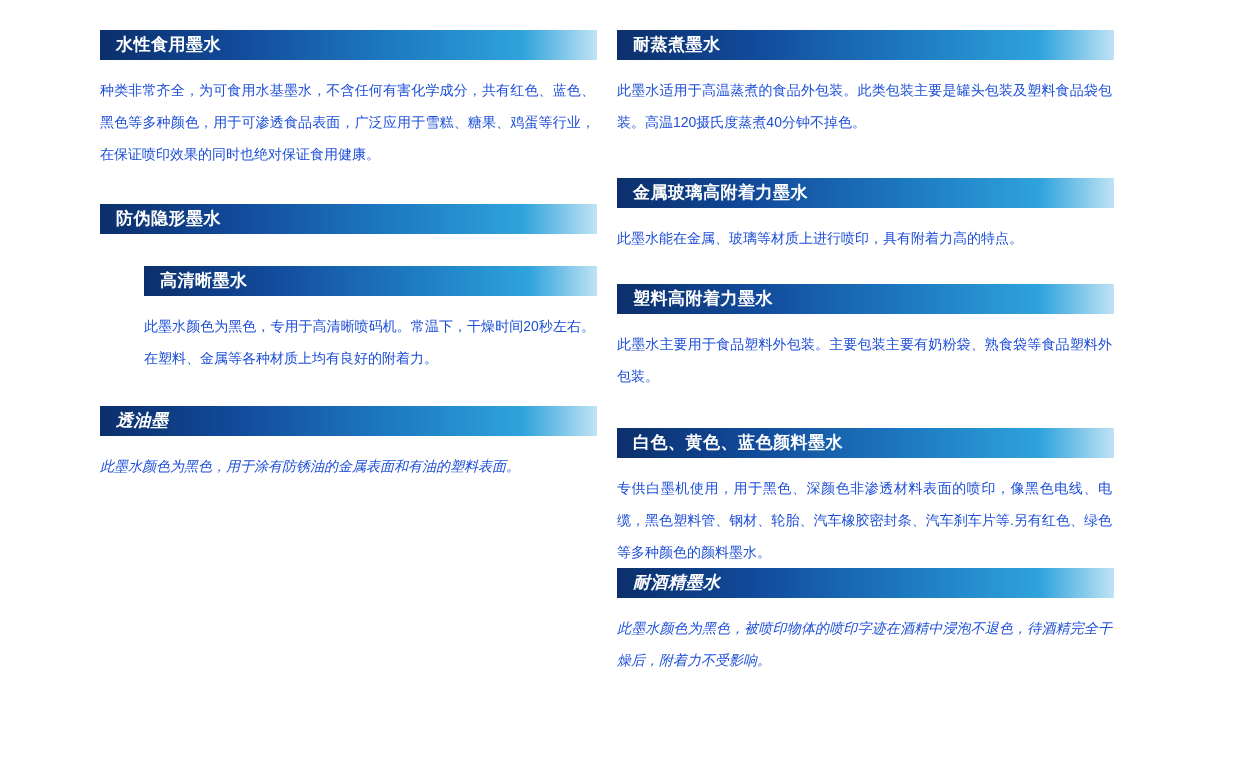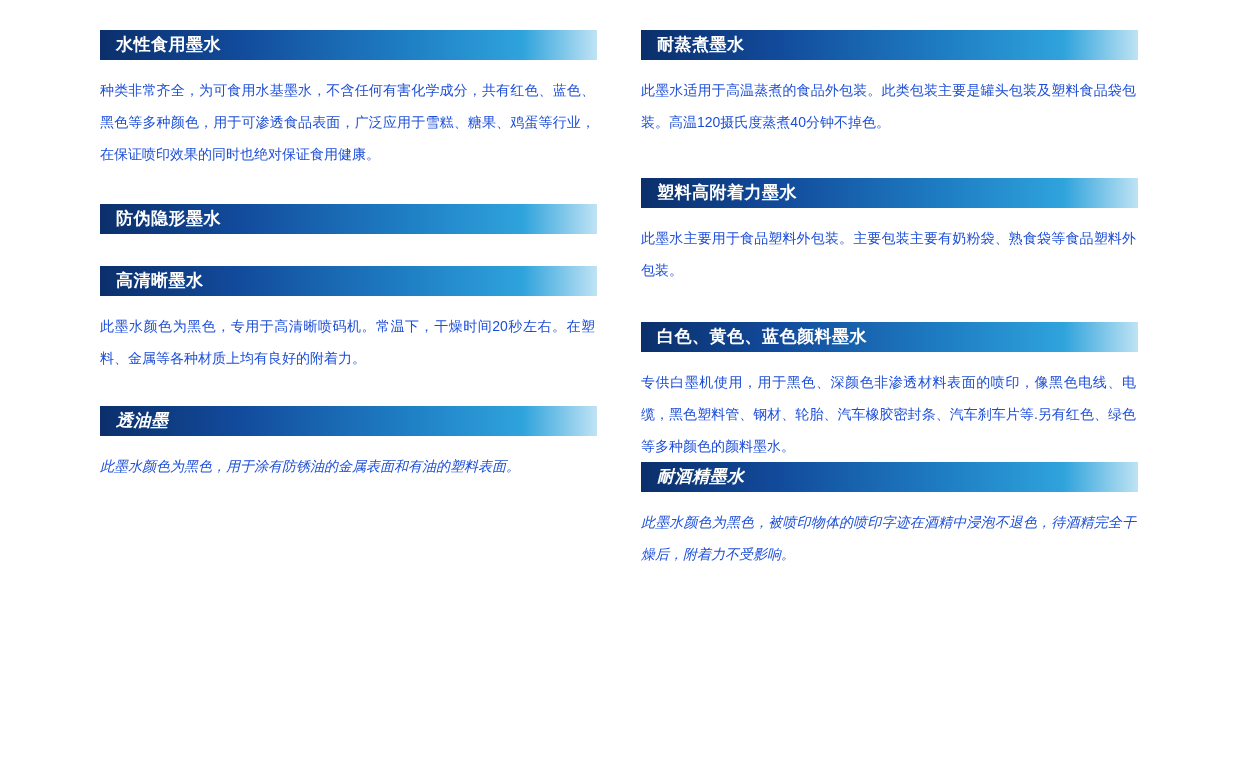--- a/index.html
+++ b/index.html
@@ -18,21 +18,21 @@
     position: relative;
     width: 1240px;
     height: 770px;
     box-sizing: border-box;
     padding: 30px 0 0 0;
   }
   .columns {
     display: flex;
     flex-direction: row;
     align-items: flex-start;
-    gap: 44px;
+    gap: 20px;
     padding: 0 100px 0 100px;
     box-sizing: border-box;
   }
   .column {
     width: 497px;
     flex: 0 0 497px;
   }
   .section {
     margin-bottom: 26px;
   }
@@ -57,21 +57,21 @@
     margin-top: 14px;
     font-size: 14px;
     line-height: 32px;
     color: #1d4ed8;
     text-align: justify;
     padding-right: 2px;
   }
   
   .col-left .section.s1 { margin-bottom: 34px; }
   .col-left .section.s2 { margin-bottom: 32px; }
-  .col-left .section.s3 { margin-bottom: 32px; }
+  .col-left .section.s3 { margin-bottom: 32px; margin-left: 44px; }
   .col-left .section.s4 { margin-bottom: 0; }
 
   .col-right .section.s1 { margin-bottom: 40px; }
   .col-right .section.s2 { margin-bottom: 30px; }
   .col-right .section.s3 { margin-bottom: 36px; }
   .col-right .section.s4 { margin-bottom: 38px; }
   .col-right .section.s5 { margin-bottom: 0; }
 </style>
 </head>
 <body>
@@ -102,20 +102,24 @@
 
     </div>
 
     <div class="column col-right">
 
       <div class="section s1">
         <div class="band">耐蒸煮墨水</div>
         <div class="body-text">此墨水适用于高温蒸煮的食品外包装。此类包装主要是罐头包装及塑料食品袋包装。高温120摄氏度蒸煮40分钟不掉色。</div>
       </div>
 
+      <div class="section s2">
+        <div class="band">金属玻璃高附着力墨水</div>
+        <div class="body-text">此墨水能在金属、玻璃等材质上进行喷印，具有附着力高的特点。</div>
+      </div>
 
       <div class="section s3">
         <div class="band">塑料高附着力墨水</div>
         <div class="body-text">此墨水主要用于食品塑料外包装。主要包装主要有奶粉袋、熟食袋等食品塑料外包装。</div>
       </div>
 
       <div class="section s5">
         <div class="band">白色、黄色、蓝色颜料墨水</div>
         <div class="body-text">专供白墨机使用，用于黑色、深颜色非渗透材料表面的喷印，像黑色电线、电缆，黑色塑料管、钢材、轮胎、汽车橡胶密封条、汽车刹车片等.另有红色、绿色等多种颜色的颜料墨水。</div>
       </div>

